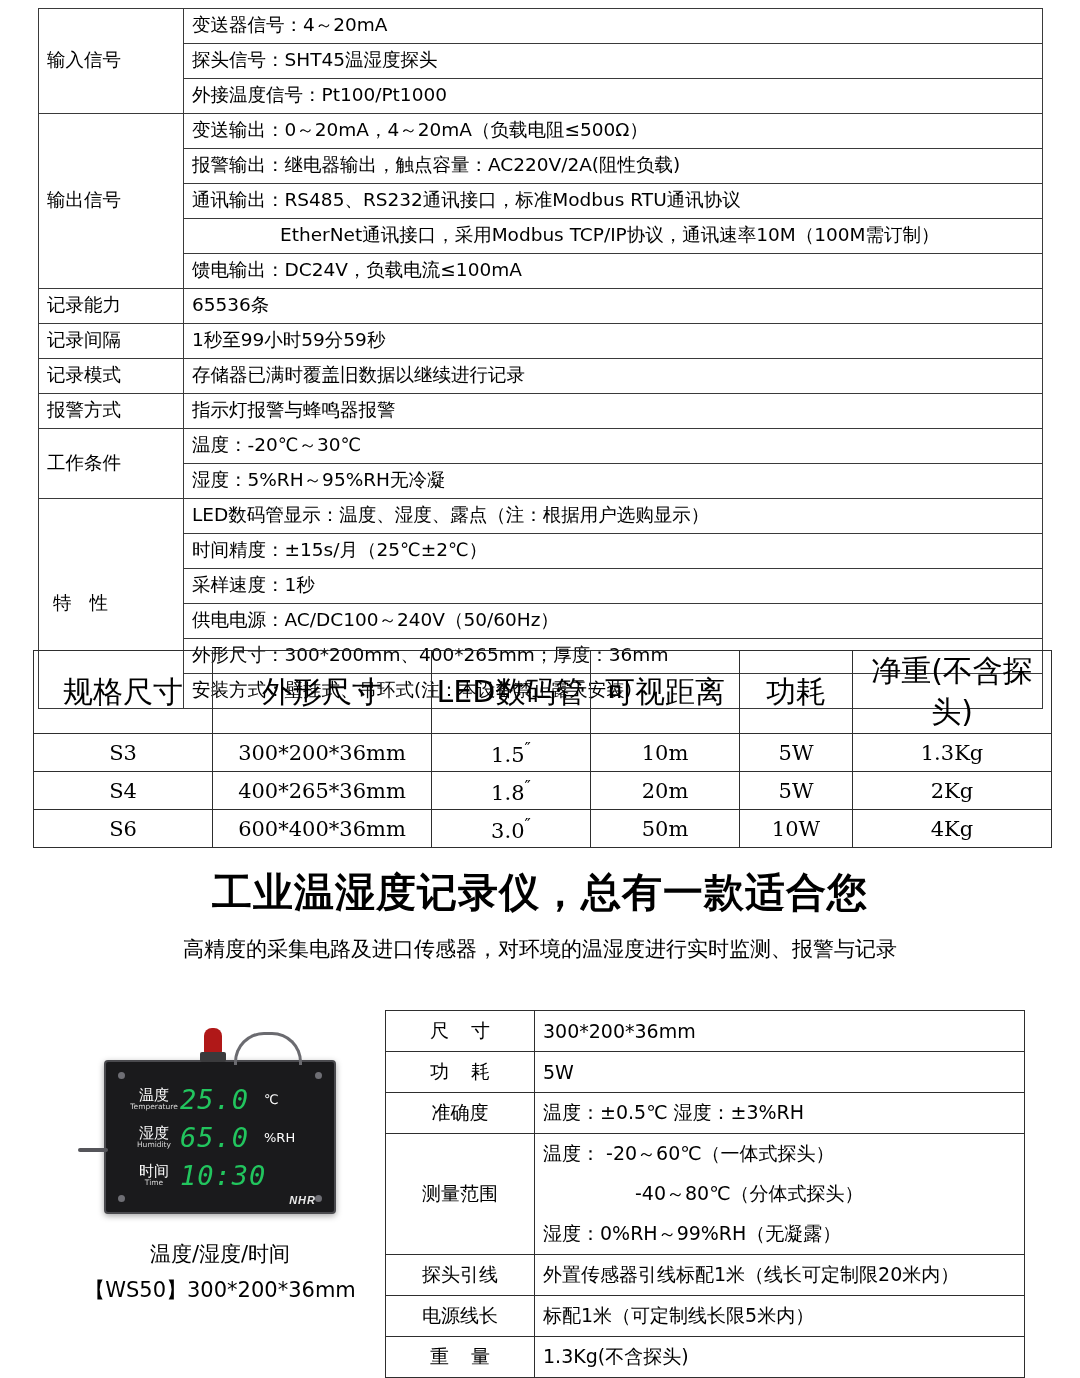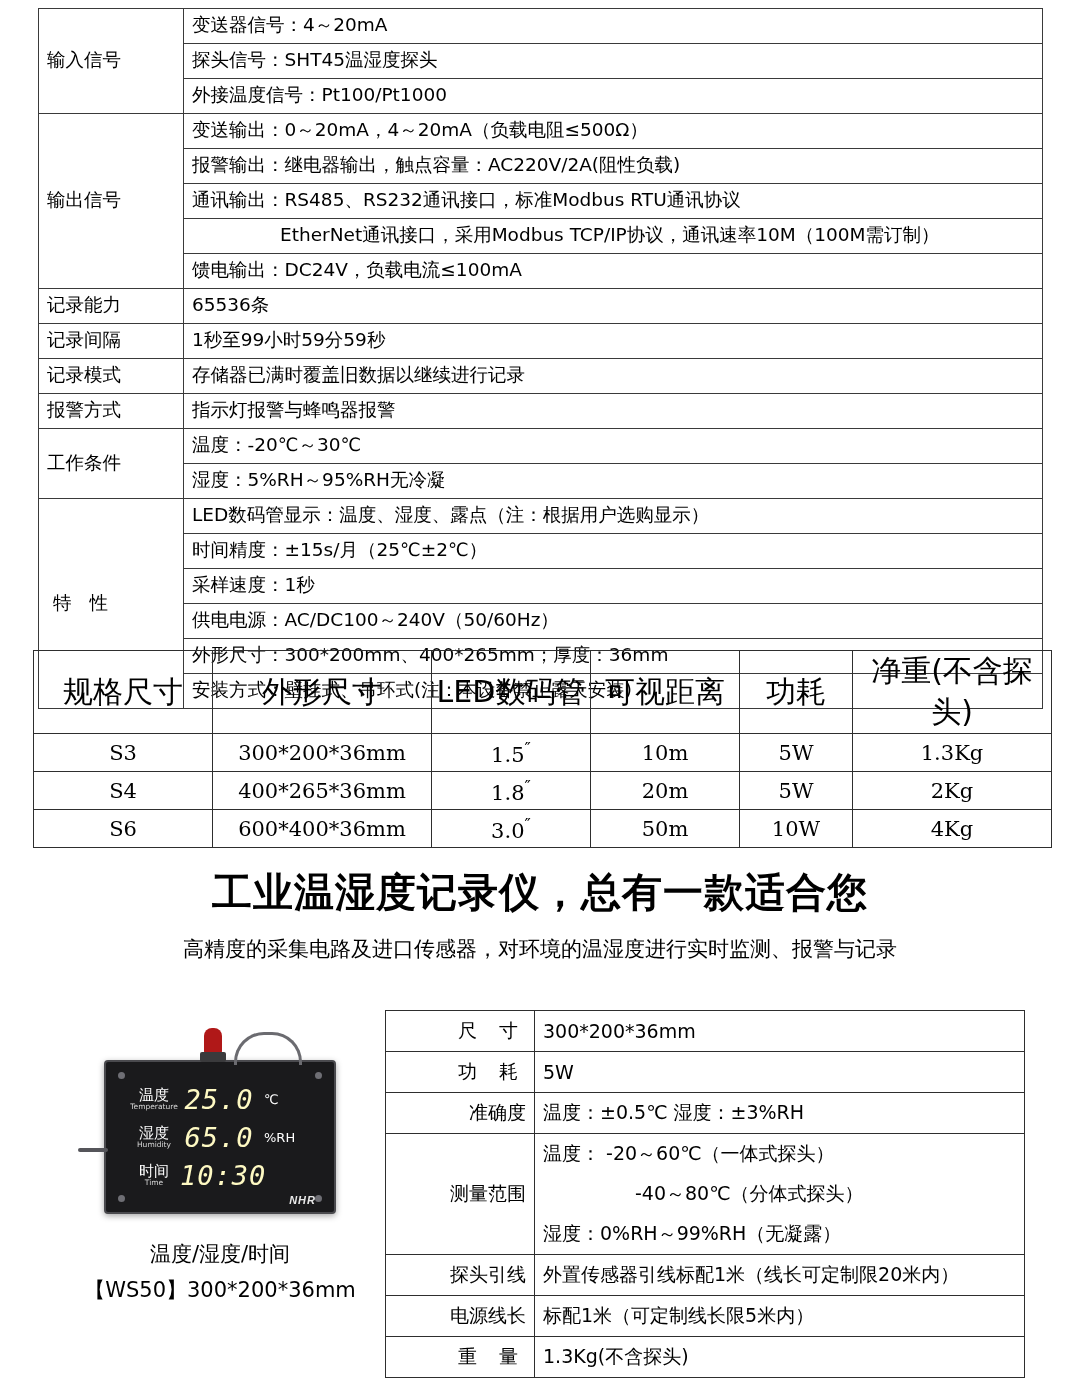--- a/index.html
+++ b/index.html
@@ -183,27 +183,27 @@
     font-family: "DejaVu Sans", "Liberation Sans", sans-serif;
     text-align: center;
   }
   .dlabel small {
     display: block;
     font-size: 7.5px;
     letter-spacing: 0px;
     color: #d8d8d8;
   }
   .dval {
-    color: #fef9c3;
+    color: #22c55e;
     font-size: 27px;
     font-family: "DejaVu Sans Mono", "Liberation Mono", monospace;
     letter-spacing: 1px;
     font-style: italic;
     min-width: 78px;
-    text-align: center;
+    text-align: left;
   }
   .dunit {
     color: #ffffff;
     font-size: 13px;
     margin-left: 6px;
     font-family: "DejaVu Sans", "Liberation Sans", sans-serif;
   }
   .brand {
     position: absolute;
     right: 18px;
@@ -238,21 +238,21 @@
   }
   .param-table td {
     border: 1px solid #2e2e2e;
     font-size: 19px;
     padding: 7px 8px;
     font-family: "DejaVu Sans", "Liberation Sans", sans-serif;
     vertical-align: middle;
   }
   .param-key {
     width: 132px;
-    text-align: right;
+    text-align: center;
   }
   .param-key.spaced { letter-spacing: 8px; text-indent: 8px; }
   .param-val { padding-left: 14px; }
   .param-val.indent2 { padding-left: 100px; }
   .noborder-top { border-top: none !important; }
   .noborder-bot { border-bottom: none !important; }
 </style>
 </head>
 <body>
 

